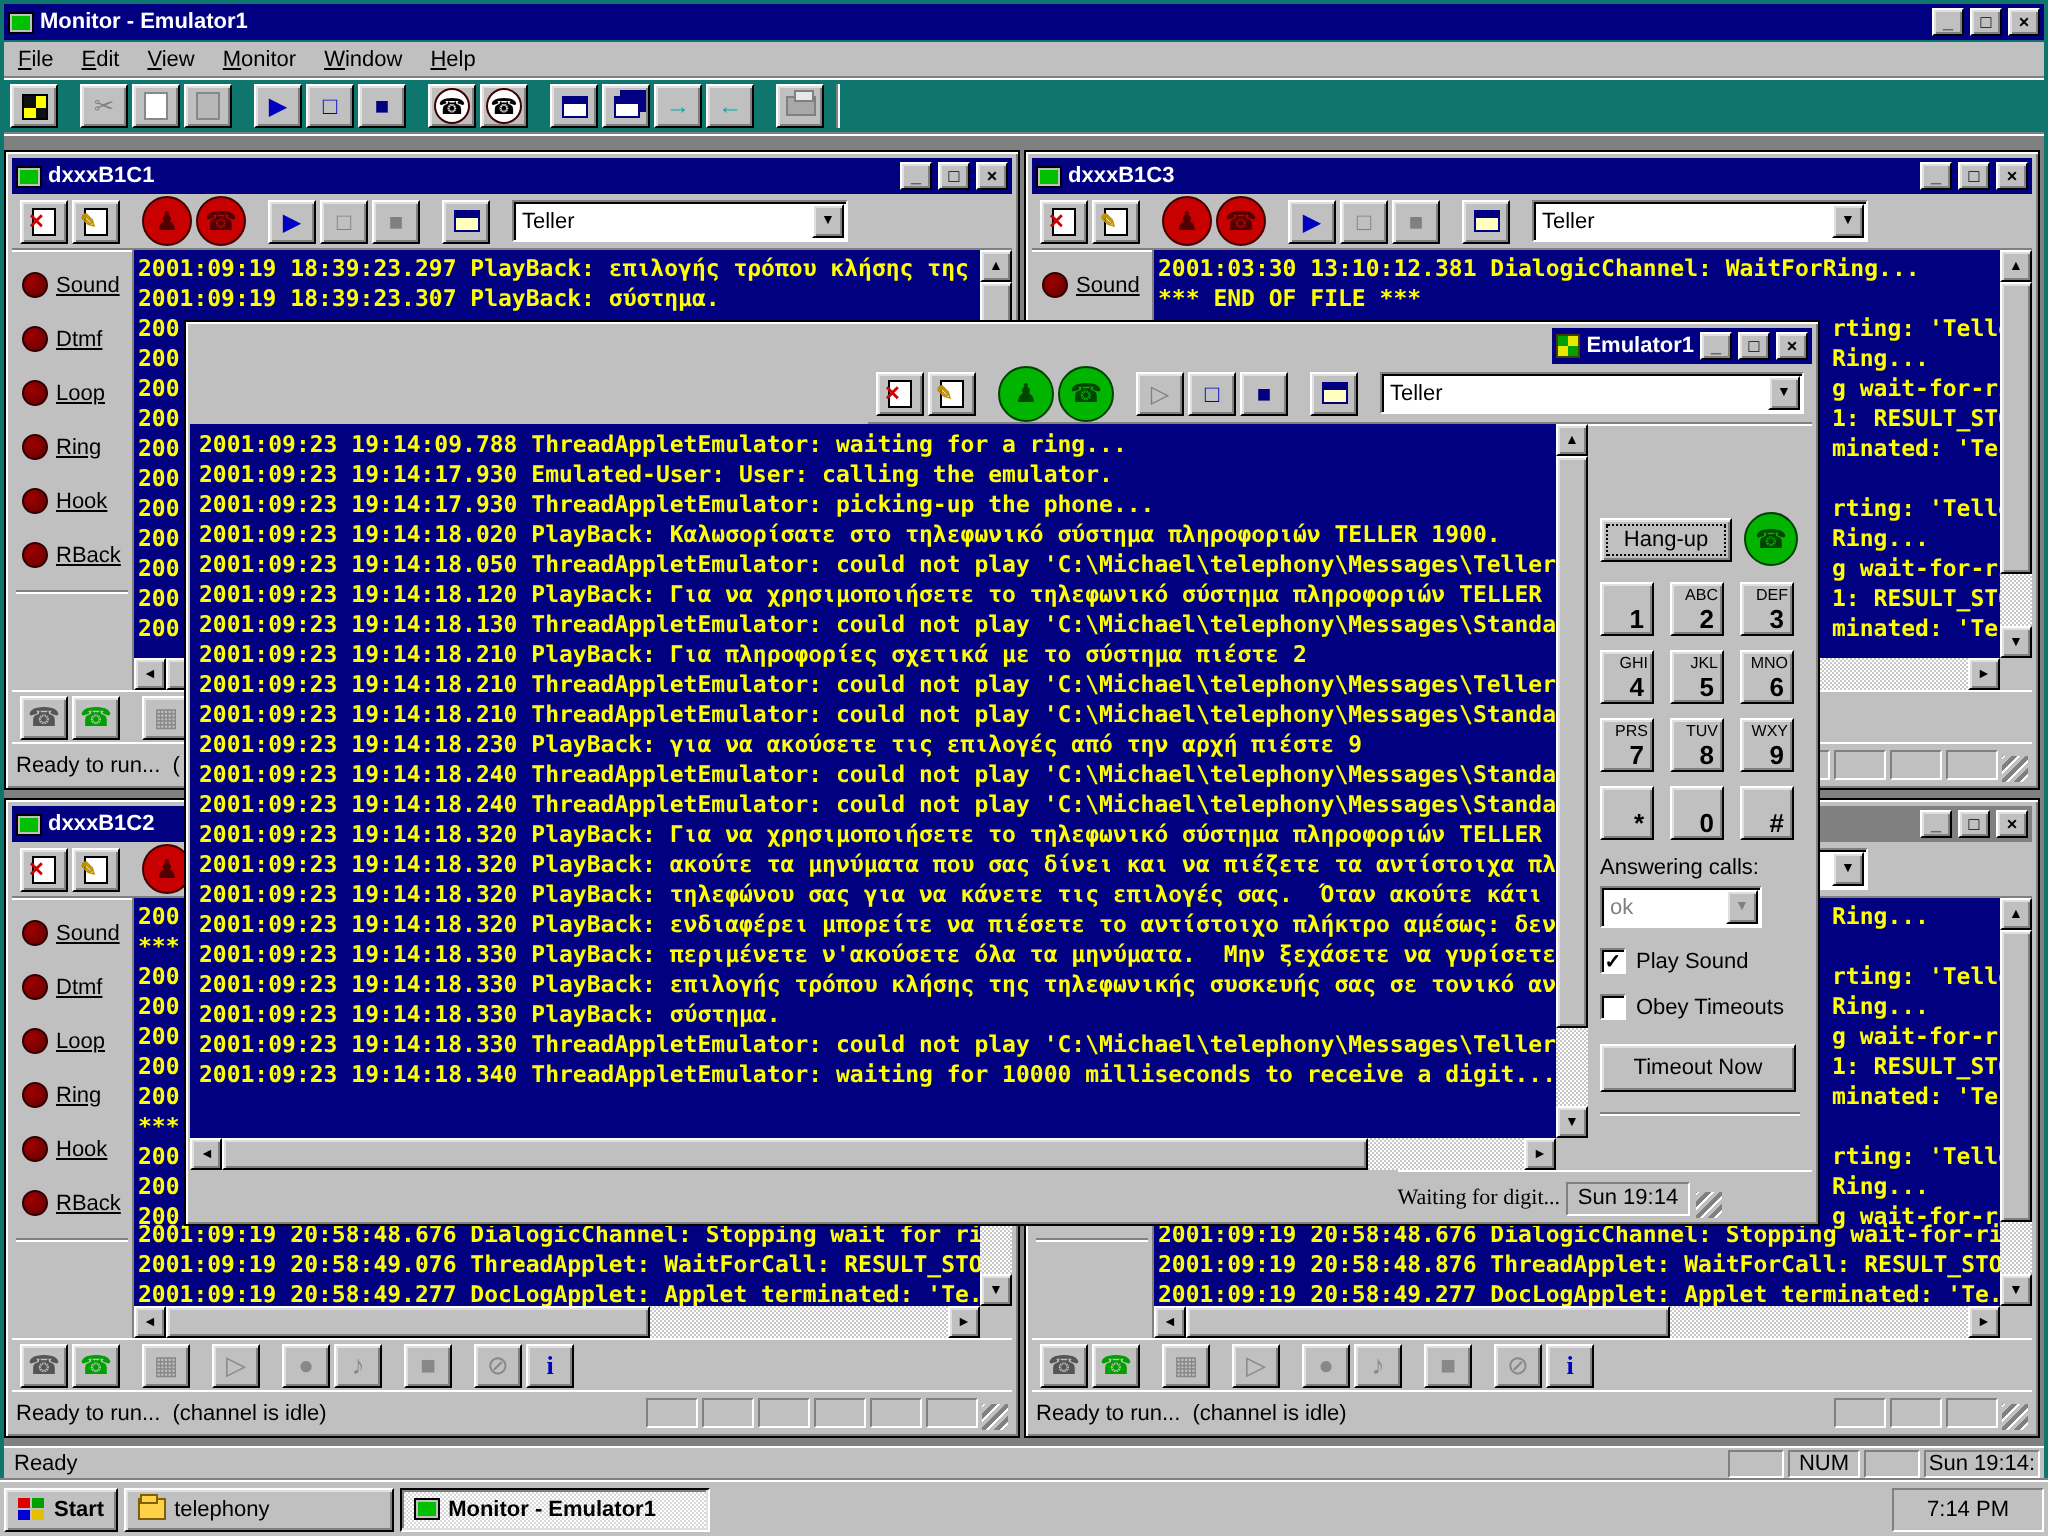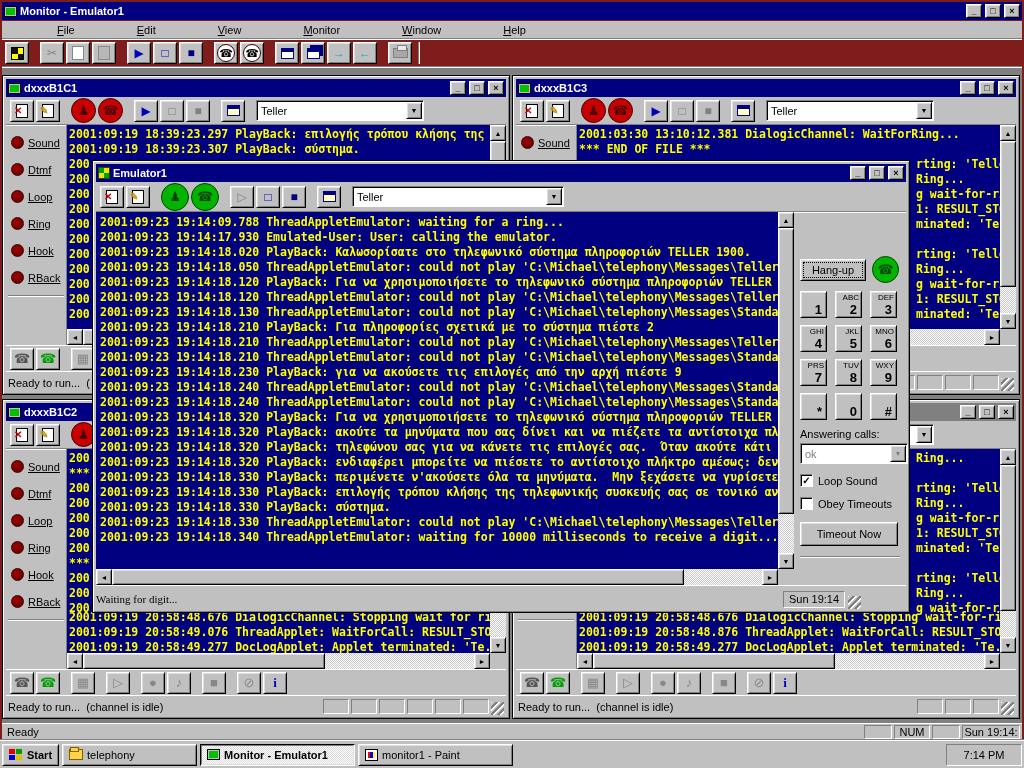--- a/index.html
+++ b/index.html
@@ -1,35 +1,35 @@
 <!DOCTYPE html>
 <html><head>
 <meta charset="utf-8">
 <style>
   * { margin:0; padding:0; box-sizing:border-box; }
   html,body { width:1024px; height:768px; overflow:hidden; }
   body { font-family:"Liberation Sans", sans-serif; font-size:11px; color:#000; background:#c0c0c0; }
-  #screen { position:relative; width:1024px; height:768px; background:#7f1d1d;padding-left:28px; }
+  #screen { position:relative; width:1024px; height:768px; background:#0f766e;padding-left:28px; }
 
   
   .raised { background:#c0c0c0; border:1px solid; border-color:#fff #000 #000 #fff;
             box-shadow:inset 1px 1px 0 #dfdfdf, inset -1px -1px 0 #808080; }
   .sunken1 { border:1px solid; border-color:#808080 #fff #fff #808080; }
   .btn { display:flex; align-items:center; justify-content:center; cursor:default; }
   .tbtn { width:16px; height:14px; font:bold 9px "Liberation Sans",sans-serif; }
   .tb  { width:24px; height:22px; font-size:12px; }
   .tb.dis { color:#808080; }
 
   
   #titlebar { position:absolute; left:2px; top:2px; right:2px; height:18px; background:#000080;
               display:flex; align-items:center; padding:0 2px; gap:3px; }
   #titlebar .ttext { color:#fff; font-weight:bold; flex:1; }
   #menubar { position:absolute; left:2px; top:21px; right:2px; height:18px; display:flex;
              align-items:center; background:#c0c0c0; border-bottom:1px solid #808080; box-shadow:0 1px 0 #fff; }
-  .menu-item { display:inline-block; padding:2px 7px;margin-left:48px; }
+  .menu-item { display:inline-block; padding:2px 7px; }
   .menu-item::first-letter { text-decoration:underline; }
   #maintoolbar { position:absolute; left:2px; top:40px; right:2px; height:27px; display:flex;
                  align-items:center; padding:0 3px; gap:2px; border-bottom:1px solid #808080; box-shadow:0 1px 0 #fff; }
   .tgap { width:7px; }
   .tsep { width:2px; height:22px; border-left:1px solid #808080; border-right:1px solid #fff; margin:0 4px; }
 
   
   .checker { width:13px; height:13px; background:repeating-conic-gradient(#ffff00 0 90deg,#101010 0 180deg) 0 0/12px 12px; border:1px solid #000; }
   .emuchecker { width:12px; height:12px; background:repeating-conic-gradient(#e8e800 0 90deg,#00a000 0 180deg) 0 0/10px 10px; border:1px solid #404000; }
   .monicon { width:13px; height:11px; background:#c0c0c0; border:1px solid #000; position:relative; }
@@ -833,21 +833,21 @@
       </div>
       <div class="cstatus">
         <span class="stext">Ready to run...  (channel is idle)</span>
         <span class="spanel sunken1"></span>
           <span class="spanel sunken1"></span>
           <span class="spanel sunken1"></span>
         <span class="grip"></span>
       </div>
     </div>
 
-    <div class="win" style="left:90px; top:92px; width:818px; height:453px; z-index:10;">
+    <div class="win" style="left:90px; top:92px; width:818px; height:453px; z-index:10;align-items:flex-end;">
       <div class="wtitle">
         <span class="emuchecker"></span>
         <span class="ttext">Emulator1</span>
         <span class="tbtn raised btn">_</span>
         <span class="tbtn raised btn">□</span>
         <span class="tbtn raised btn">×</span>
       </div>
       <div class="ctoolbar" style="height:30px">
         <span class="tb raised btn">
             <span class="page">
@@ -887,24 +887,24 @@
               <span>▼</span>
             </span>
         </div>
       </div>
       <div class="cbody">
         <div class="logcol">
           <div class="clog" style="padding-left:4px;padding-top:3px">
             <div>
                 <div class="lg-row">2001:09:23 19:14:09.788 ThreadAppletEmulator: waiting for a ring...</div>
                 <div class="lg-row">2001:09:23 19:14:17.930 Emulated-User: User: calling the emulator.</div>
+                <div class="lg-row">2001:09:23 19:14:17.930 ThreadAppletEmulator: picking-up the phone...</div>
                 <div class="lg-row">2001:09:23 19:14:18.020 PlayBack: Καλωσορίσατε στο τηλεφωνικό σύστημα πληροφοριών TELLER 1900.</div>
                 <div class="lg-row">2001:09:23 19:14:18.050 ThreadAppletEmulator: could not play 'C:\Michael\telephony\Messages\Teller</div>
                 <div class="lg-row">2001:09:23 19:14:18.120 PlayBack: Για να χρησιμοποιήσετε το τηλεφωνικό σύστημα πληροφοριών TELLER</div>
-                <div class="lg-row">2001:09:23 19:14:18.120 ThreadAppletEmulator: could not play 'C:\Michael\telephony\Messages\Teller</div>
                 <div class="lg-row">2001:09:23 19:14:18.130 ThreadAppletEmulator: could not play 'C:\Michael\telephony\Messages\Standa</div>
                 <div class="lg-row">2001:09:23 19:14:18.210 PlayBack: Για πληροφορίες σχετικά με το σύστημα πιέστε 2</div>
                 <div class="lg-row">2001:09:23 19:14:18.210 ThreadAppletEmulator: could not play 'C:\Michael\telephony\Messages\Teller</div>
                 <div class="lg-row">2001:09:23 19:14:18.210 ThreadAppletEmulator: could not play 'C:\Michael\telephony\Messages\Standa</div>
                 <div class="lg-row">2001:09:23 19:14:18.230 PlayBack: για να ακούσετε τις επιλογές από την αρχή πιέστε 9</div>
                 <div class="lg-row">2001:09:23 19:14:18.240 ThreadAppletEmulator: could not play 'C:\Michael\telephony\Messages\Standa</div>
                 <div class="lg-row">2001:09:23 19:14:18.240 ThreadAppletEmulator: could not play 'C:\Michael\telephony\Messages\Standa</div>
                 <div class="lg-row">2001:09:23 19:14:18.320 PlayBack: Για να χρησιμοποιήσετε το τηλεφωνικό σύστημα πληροφοριών TELLER</div>
                 <div class="lg-row">2001:09:23 19:14:18.320 PlayBack: ακούτε τα μηνύματα που σας δίνει και να πιέζετε τα αντίστοιχα πλ</div>
                 <div class="lg-row">2001:09:23 19:14:18.320 PlayBack: τηλεφώνου σας για να κάνετε τις επιλογές σας.  Όταν ακούτε κάτι</div>
@@ -994,29 +994,29 @@
               <span class="key-sub"></span>
               <span class="key-main">0</span>
             </span>
 
             <span class="key raised btn">
               <span class="key-sub"></span>
               <span class="key-main">#</span>
             </span>
           </div>
           <div class="anslabel">Answering calls:</div>
-          <div class="combo disabled" style="width:108px">
+          <div class="combo disabled" style="width:81px">
             <span class="cval">ok</span>
             <span class="cbtn raised btn" style="color:#808080">
                 <span>▼</span>
               </span>
           </div>
           <div class="checkrow">
             <span class="checkbox">✓</span>
-            <span>Loop Sound</span>
+            <span>Play Sound</span>
           </div>
           <div class="checkrow">
             <span class="checkbox"></span>
             <span>Obey Timeouts</span>
           </div>
           <div class="timeoutbtn raised btn">Timeout Now</div>
           <div class="rsep"></div>
         </div>
       </div>
       <div class="estatus">
@@ -1048,20 +1048,16 @@
       <span>Start</span>
     </span>
     <span class="taskbtn raised" style="width:135px">
       <span class="folder"></span>
       <span>telephony</span>
     </span>
     <span class="taskbtn raised active" style="width:155px">
       <span class="monicon"></span>
       <span>Monitor - Emulator1</span>
     </span>
-    <span class="taskbtn raised" style="width:155px">
-      <span class="painticon"></span>
-      <span>monitor1 - Paint</span>
-    </span>
     <span class="tray sunken1">7:14 PM</span>
   </div>
 
 </div>
 
 </body></html>

